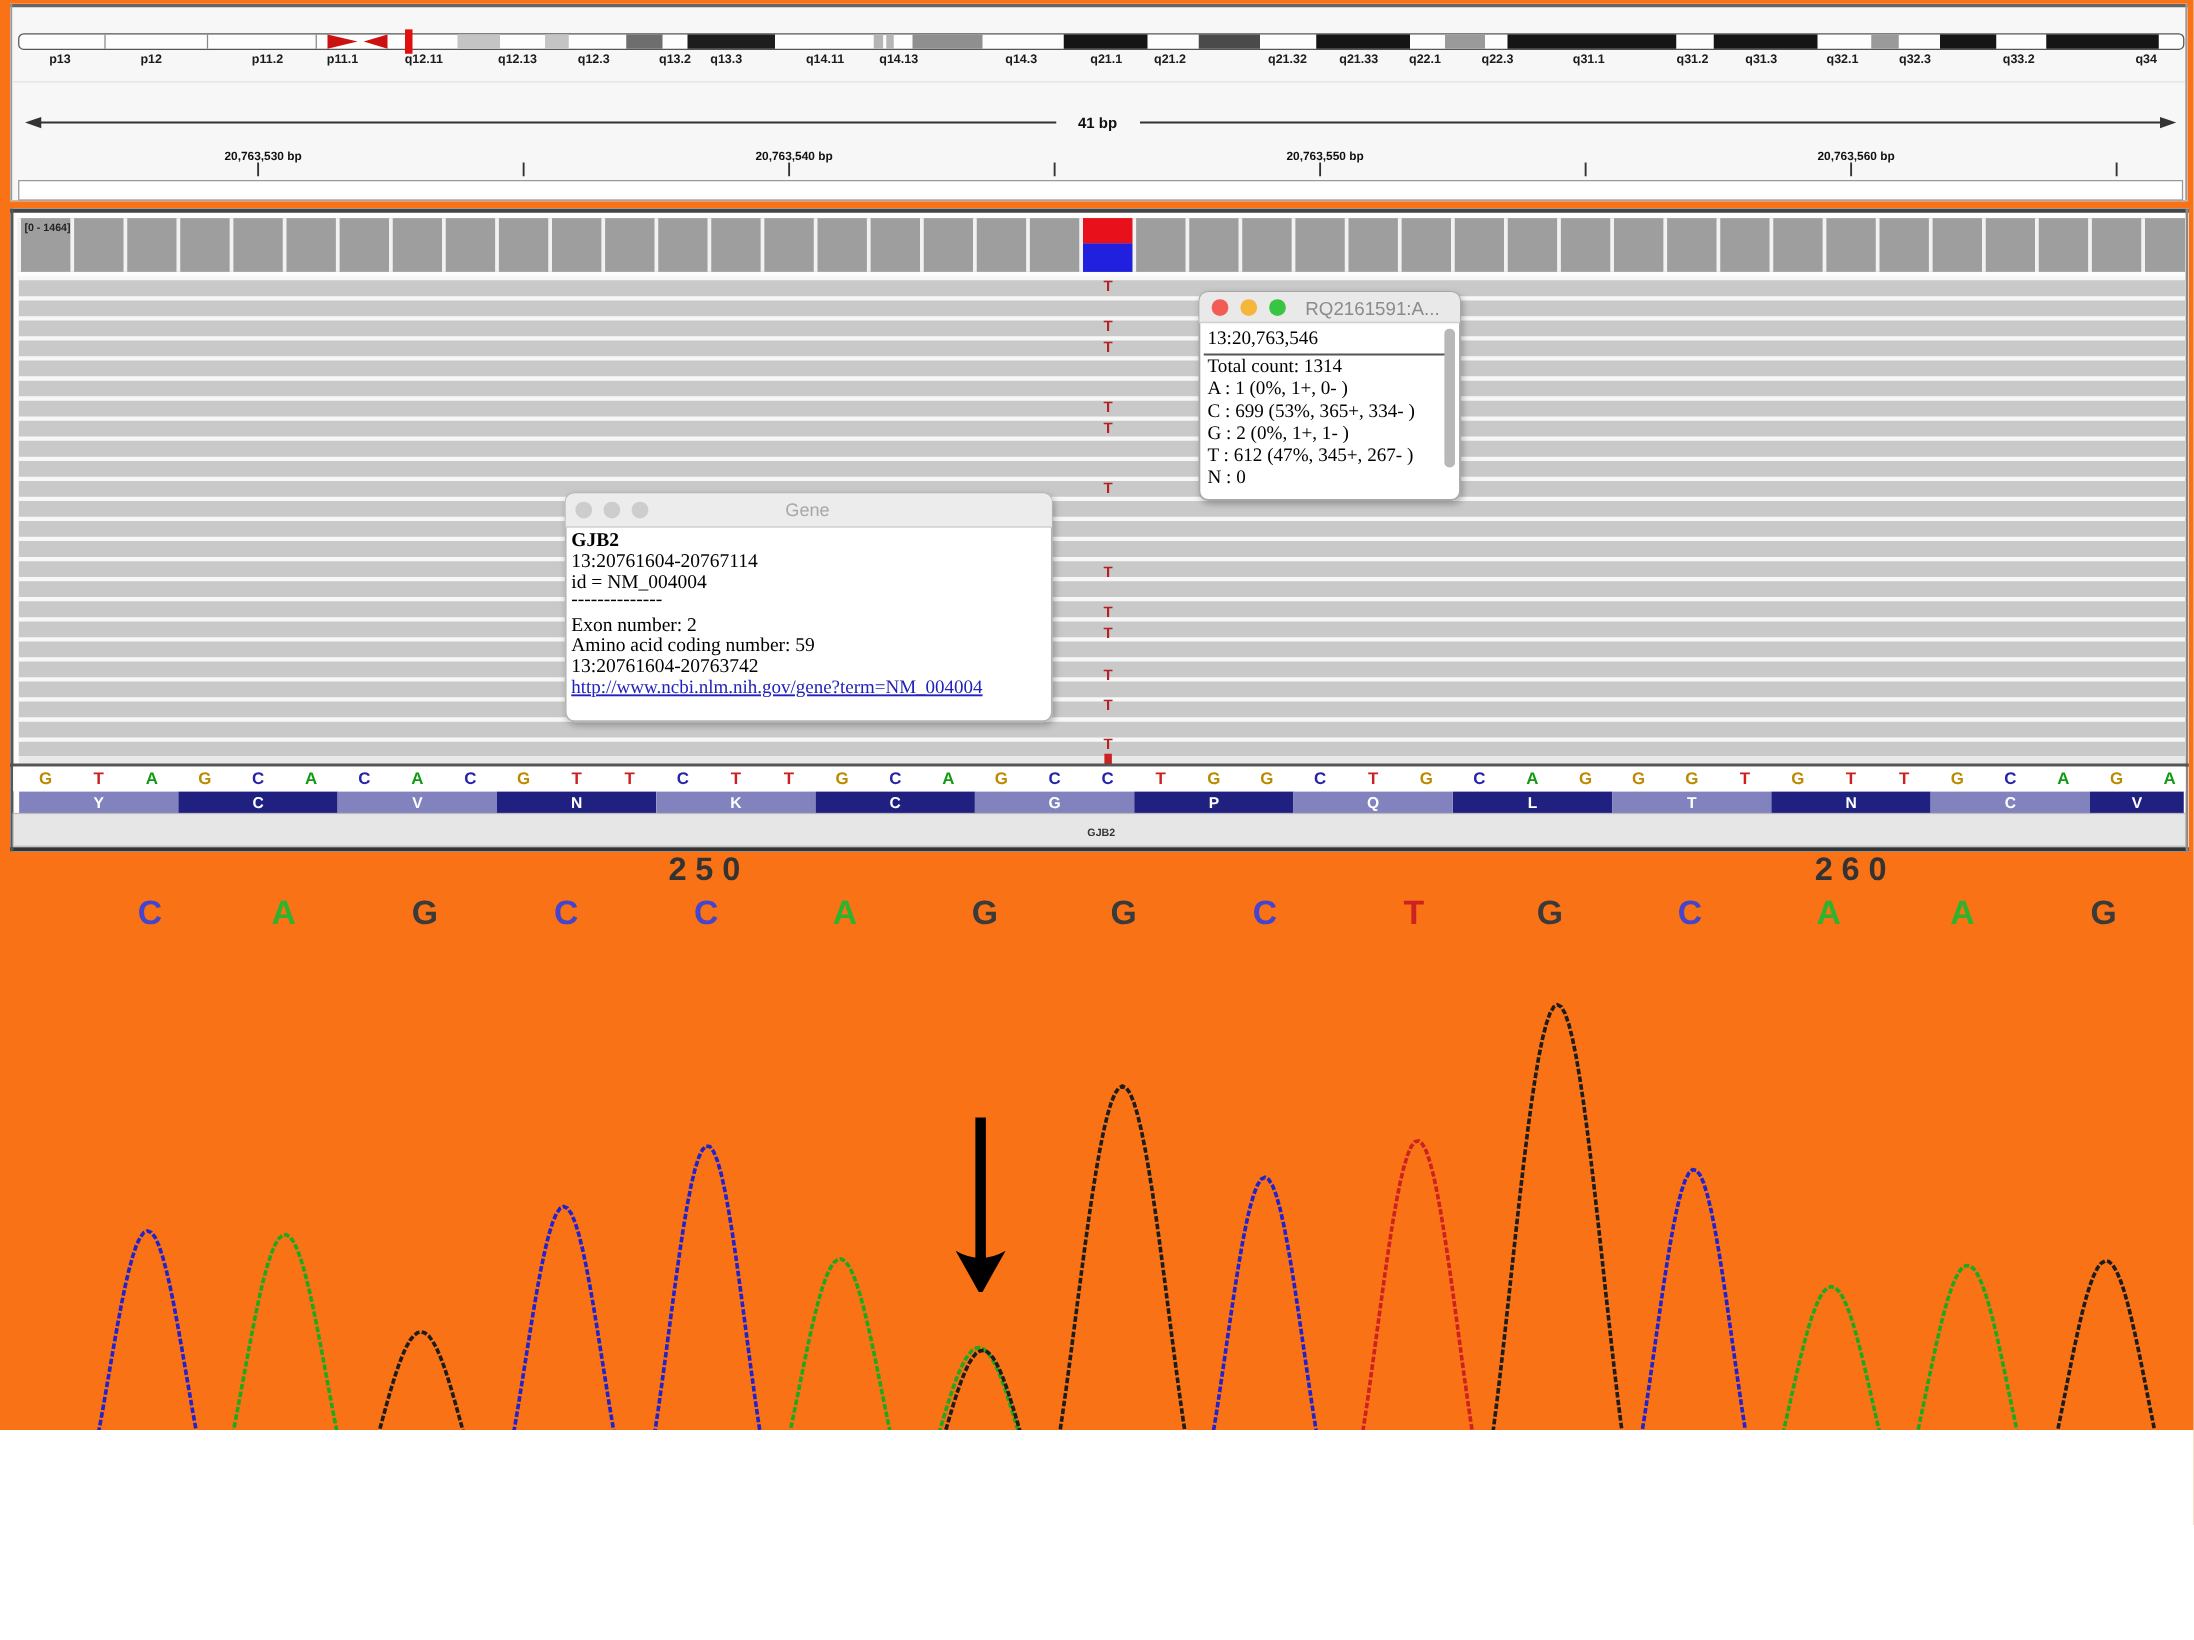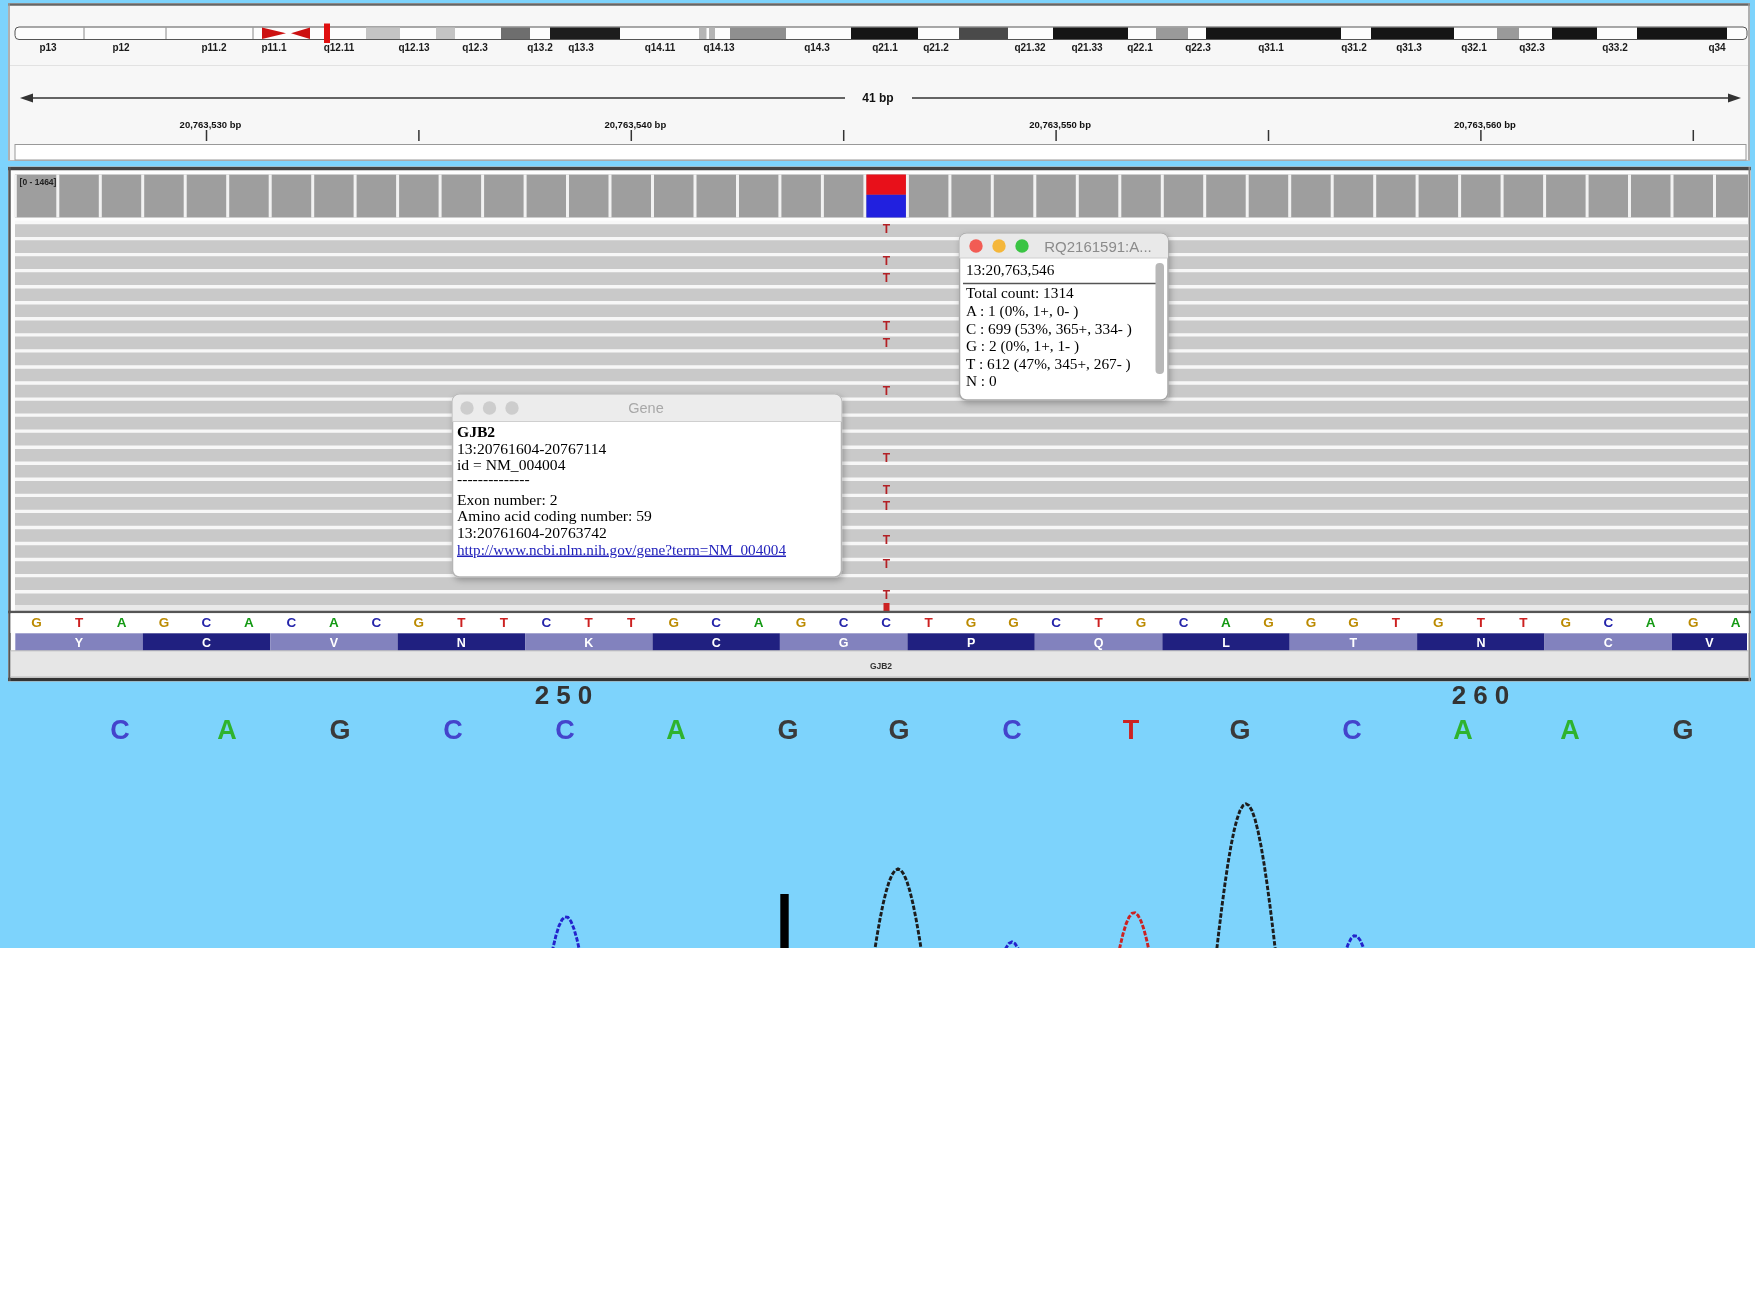--- a/index.html
+++ b/index.html
@@ -1,15 +1,15 @@
 <!DOCTYPE html>
 <html><head><meta charset="utf-8">
 <style>
 html,body{margin:0;padding:0;background:#fff;}
-#page{position:relative;width:1755px;height:948px;overflow:hidden;background:#7dd3fc;text-decoration:underline;}
+#page{position:relative;width:1755px;height:1144px;overflow:hidden;background:#f97316;text-decoration:underline;}
 svg{display:block}
 </style></head>
 <body>
 <div id="page">
 <svg width="1755" height="1312" viewBox="0 0 1755 1312" xmlns="http://www.w3.org/2000/svg">
 <defs>
 <filter id="sh" x="-10%" y="-10%" width="130%" height="130%">
 <feDropShadow dx="1.5" dy="2.5" stdDeviation="3" flood-color="#000" flood-opacity="0.28"></feDropShadow>
 </filter>
 </defs>

